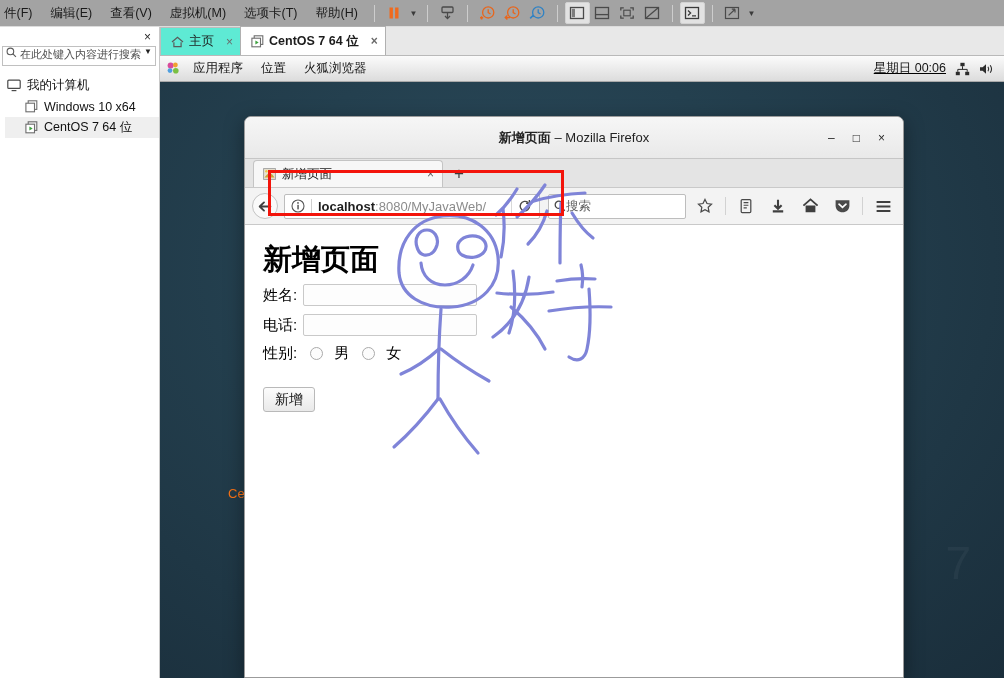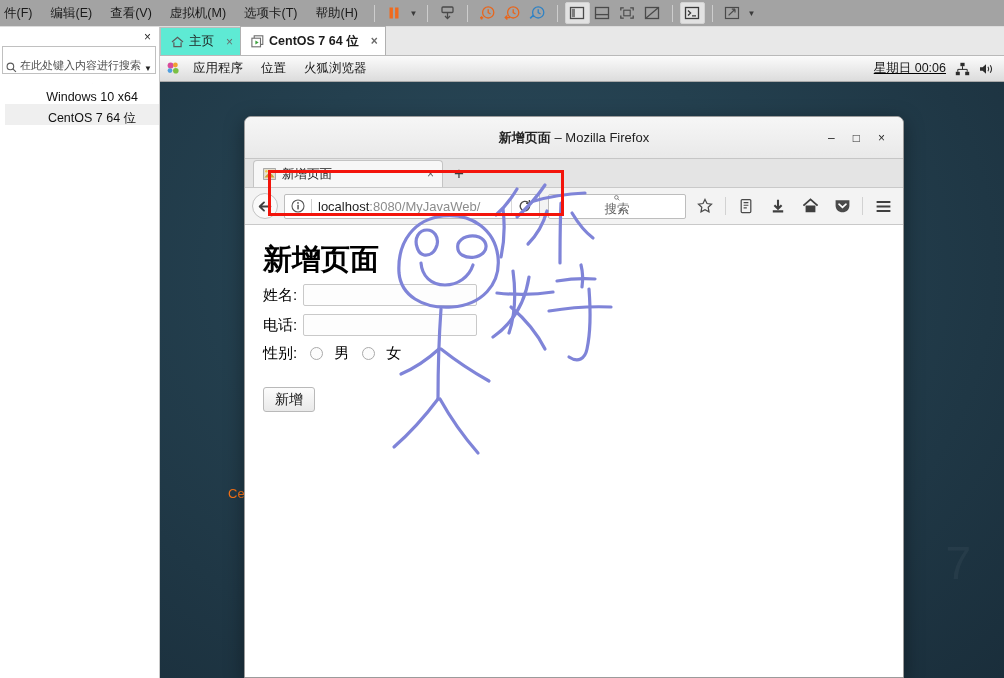--- a/index.html
+++ b/index.html
@@ -37,34 +37,34 @@
     position: absolute; left: 0; top: 27px; width: 160px; height: 651px;
     background: #ffffff; border-right: 1px solid #c8c8c8;
   }
   .sb-closerow {
     height: 19px; display: flex; align-items: center;
     justify-content: flex-end; padding-right: 8px;
   }
   .sb-close { font-size: 12px; color: #2a2a2a; cursor: default; line-height: 1; }
   .sb-searchrow { display: flex; align-items: center; padding: 0 3px 0 2px; }
   .sb-searchbox {
-    flex: 1; height: 28px; border: 1px solid #c0c0c0; background: #fff;
-    display: flex; align-items: flex-end; padding: 0 3px; gap: 3px;
+    flex: 1; height: 20px; border: 1px solid #c0c0c0; background: #fff;
+    display: flex; align-items: flex-start; padding: 0 3px; gap: 3px;
   }
   .sb-searchbox .ph {
     flex: 1; font-size: 11px; color: #4d4d4d; white-space: nowrap;
     overflow: hidden;
   }
   .sb-arrow { font-size: 8px; color: #222; }
   .sb-tree { margin-top: 9px; padding-left: 5px; }
   .sb-node {
     display: flex; align-items: center; gap: 6px; height: 21px;
     font-size: 12.5px; color: #111; padding-left: 2px; cursor: default;
   }
-  .sb-node.child { padding-left: 20px; flex-direction: column; }
+  .sb-node.child { padding-left: 20px; }
   .sb-node.sel { background: #efefef; }
 
   
   .vm-tabstrip {
     position: absolute; left: 160px; top: 27px; width: 844px; height: 29px;
     background: #e8e8e8; border-bottom: 1px solid #b9b9b9;
     display: flex; align-items: flex-end;
   }
   .vm-tab {
     height: 28px; display: flex; align-items: center; gap: 5px;
@@ -169,29 +169,29 @@
   .ff-urlbar {
     flex: 1; height: 25px; background: #ffffff; border: 1px solid #bdbdbd;
     border-radius: 2px; display: flex; align-items: center; padding: 0 2px 0 6px;
   }
   .ff-ident { display: flex; align-items: center; gap: 6px; padding-right: 6px; }
   .ff-ident .vr { width: 1px; height: 15px; background: #cfcfcf; }
   .ff-url {
     flex: 1; font-size: 13px; color: #8c8c8c; white-space: nowrap;
     overflow: hidden;
   }
-  .ff-url b { color: #1e1e1e; font-weight: normal; }
+  .ff-url b { color: #1e1e1e; font-weight: bold; }
   .ff-reload {
     width: 26px; display: flex; align-items: center; justify-content: center;
     color: #4a4a4a; border-left: 1px solid #d8d8d8; height: 19px; cursor: default;
   }
   .ff-search {
     width: 138px; height: 25px; background: #fff; border: 1px solid #bdbdbd;
     border-radius: 2px; display: flex; align-items: center; 
-    padding: 0 5px; margin-left: 2px; flex-direction: column;
+    padding: 0 5px; margin-left: 2px;
   }
   .ff-search .ph { font-size: 12.5px; color: #606060; }
   .ff-ticon {
     width: 26px; height: 26px; display: flex; align-items: center;
     justify-content: center; color: #4a4a4a; cursor: default;
   }
   .ff-vsep { width: 1px; height: 18px; background: #d2d2d2; margin: 0 1px; }
 
   
   .ff-content { position: relative; background: #ffffff; height: 465px; padding: 18px 0 0 18px; }
@@ -336,20 +336,27 @@
       <div class="sb-searchbox">
         <svg width="11" height="11" viewBox="0 0 11 11">
             <circle cx="4.4" cy="4.4" r="3.3" fill="none" stroke="#5a5a5a" stroke-width="1.1"></circle>
             <path d="M6.9 6.9l3 3" stroke="#5a5a5a" stroke-width="1.1"></path>
           </svg>
         <span class="ph">在此处键入内容进行搜索</span>
         <span class="sb-arrow">▼</span>
       </div>
     </div>
     <div class="sb-tree">
+      <div class="sb-node">
+        <svg width="14" height="13" viewBox="0 0 14 13">
+            <rect x="0.8" y="1.2" width="12.4" height="8.2" rx="1" fill="none" stroke="#4a4a4a" stroke-width="1.2"></rect>
+            <path d="M4.6 11.6h4.8" stroke="#4a4a4a" stroke-width="1.2"></path>
+          </svg>
+        <span>我的计算机</span>
+      </div>
       <div class="sb-node child">
         <svg width="13" height="13" viewBox="0 0 13 13">
             <rect x="3.2" y="0.8" width="8.6" height="8.6" fill="none" stroke="#6e6e6e" stroke-width="1.1"></rect>
             <rect x="0.9" y="3.2" width="8.6" height="8.6" fill="#fff" stroke="#6e6e6e" stroke-width="1.1"></rect>
           </svg>
         <span>Windows 10 x64</span>
       </div>
       <div class="sb-node child sel">
         <svg width="13" height="13" viewBox="0 0 13 13">
             <rect x="3.2" y="0.8" width="8.6" height="8.6" fill="none" stroke="#6e6e6e" stroke-width="1.1"></rect>

